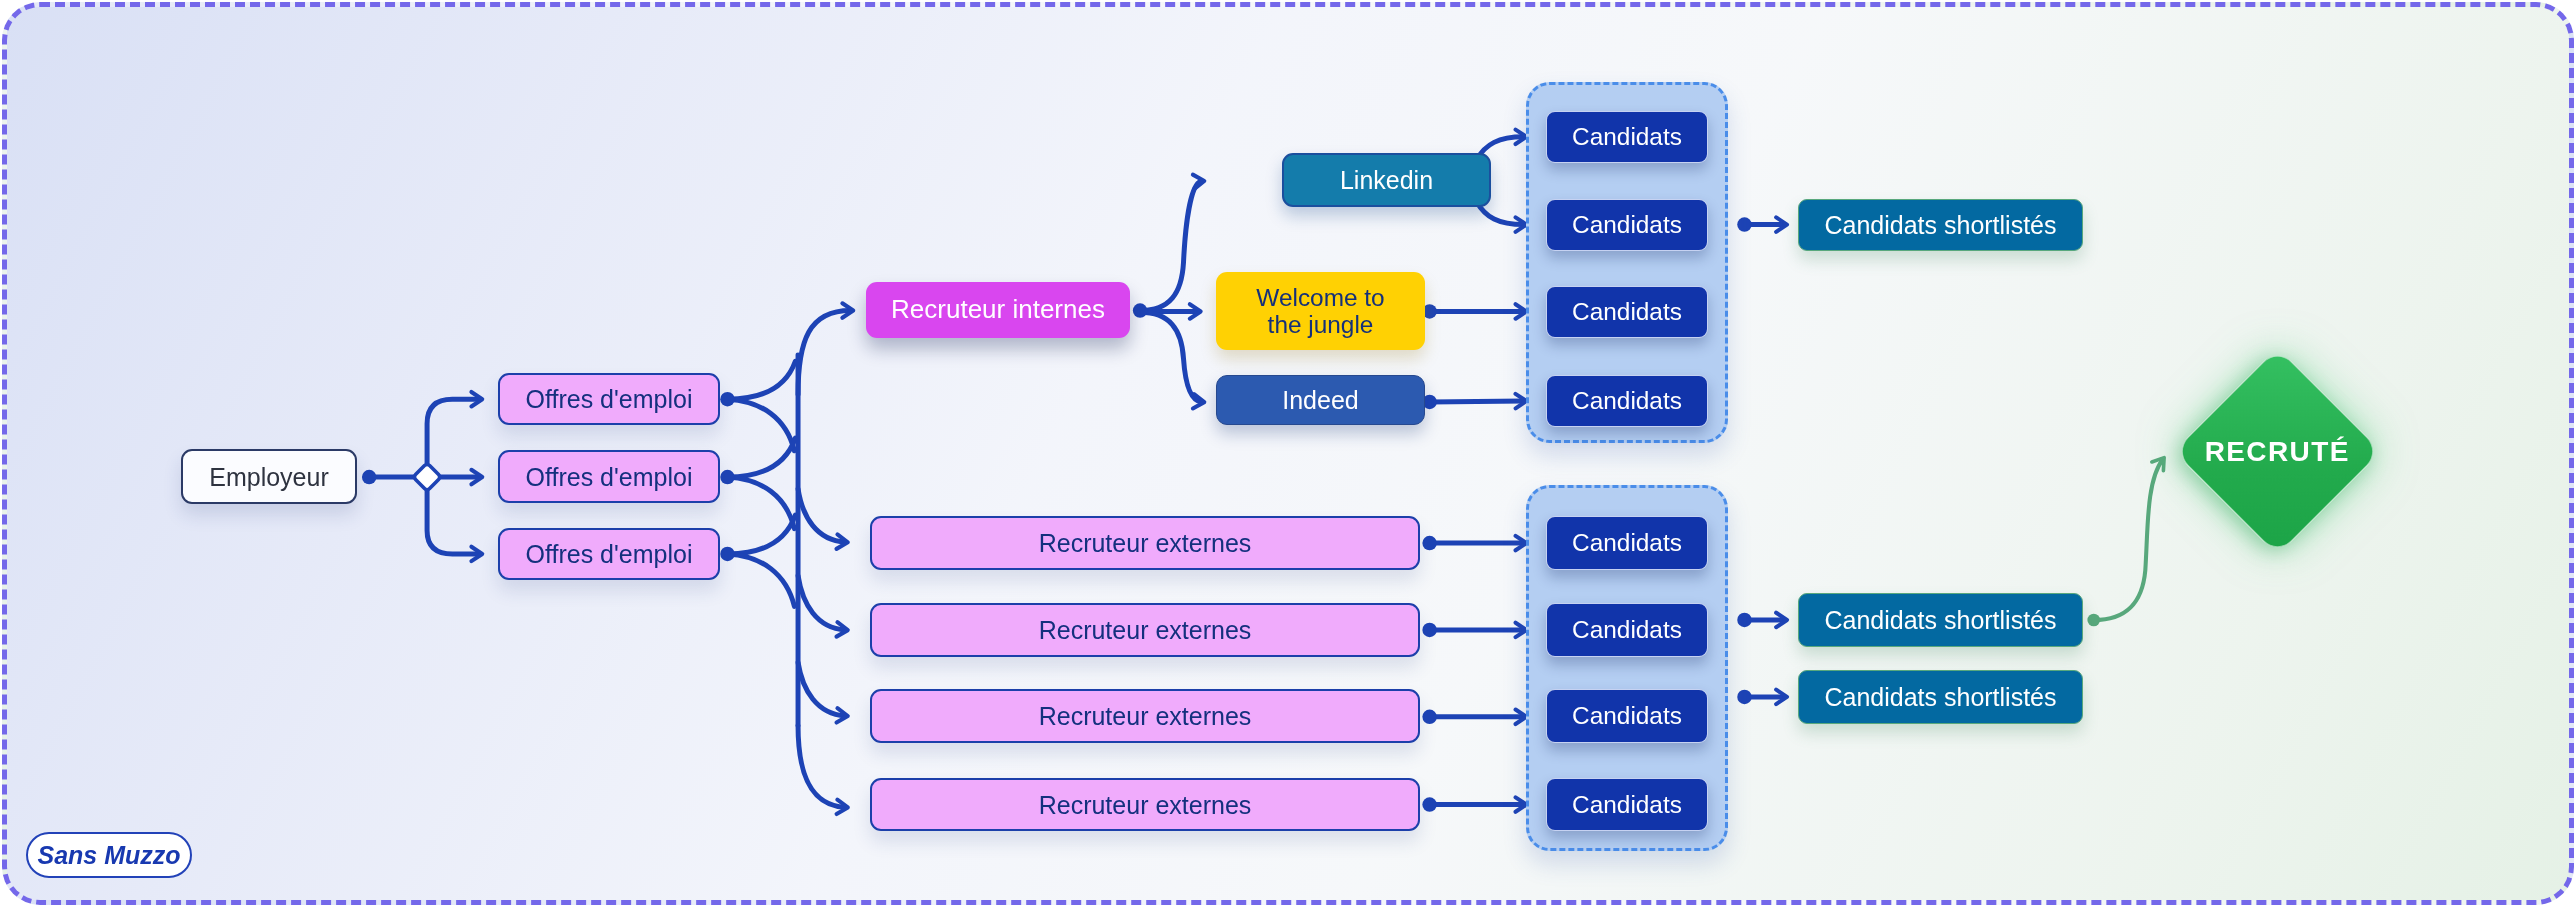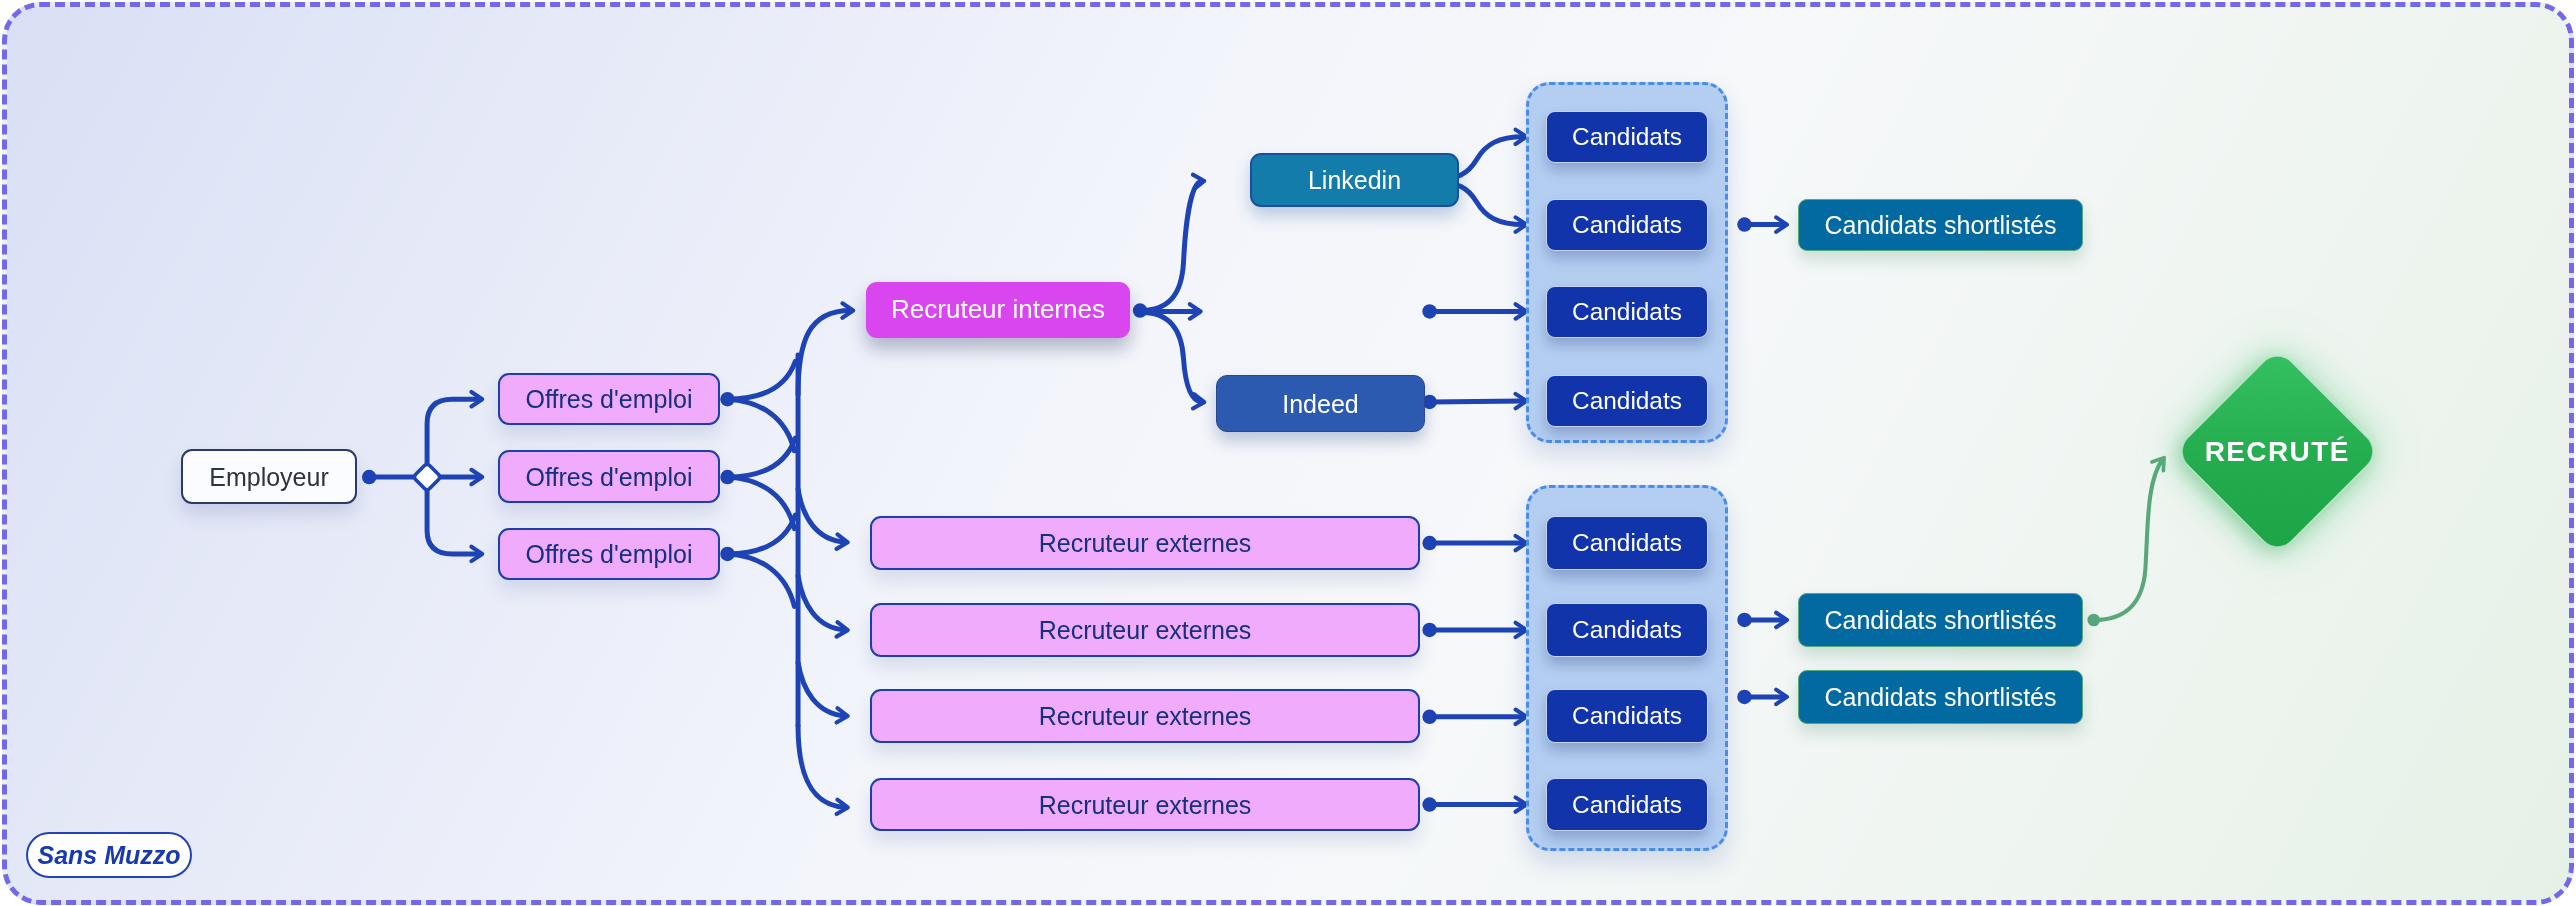--- a/index.html
+++ b/index.html
@@ -114,22 +114,23 @@
   </svg>
 
   <div class="box employeur" style="left:181px;top:449px;width:176px;height:55px;border-radius:11px;">Employeur</div>
 
   <div class="box white" style="left:498px;top:373px;width:222px;height:52px;">Offres d'emploi</div>
   <div class="box white" style="left:498px;top:450px;width:222px;height:53px;">Offres d'emploi</div>
   <div class="box white" style="left:498px;top:528px;width:222px;height:52px;">Offres d'emploi</div>
 
   <div class="box dark-navy" style="left:866px;top:282px;width:264px;height:56px;font-size:26px;">Recruteur internes</div>
 
-  <div class="box linkedin" style="left:1250px;top:153px;width:209px;height:54px;">Linkedin</div>
-  <div class="box indeed" style="left:1216px;top:375px;width:209px;height:57px;">Indeed</div>
+  <div class="box linkedin" style="left:1282px;top:153px;width:209px;height:54px;">Linkedin</div>
+  <div class="box wttj" style="left:1216px;top:272px;width:209px;height:78px;font-size:24.4px;">Welcome to the jungle</div>
+  <div class="box indeed" style="left:1216px;top:375px;width:209px;height:50px;">Indeed</div>
 
   <div class="container-dashed" style="left:1526px;top:82px;width:202px;height:361px;"></div>
   <div class="box candidat" style="left:1546px;top:111px;width:162px;height:52px;">Candidats</div>
   <div class="box candidat" style="left:1546px;top:199px;width:162px;height:52px;">Candidats</div>
   <div class="box candidat" style="left:1546px;top:286px;width:162px;height:52px;">Candidats</div>
   <div class="box candidat" style="left:1546px;top:375px;width:162px;height:52px;">Candidats</div>
 
   <div class="box shortlist" style="left:1798px;top:199px;width:285px;height:52px;">Candidats shortlistés</div>
 
   <div class="box white" style="left:870px;top:516px;width:550px;height:54px;">Recruteur externes</div>

